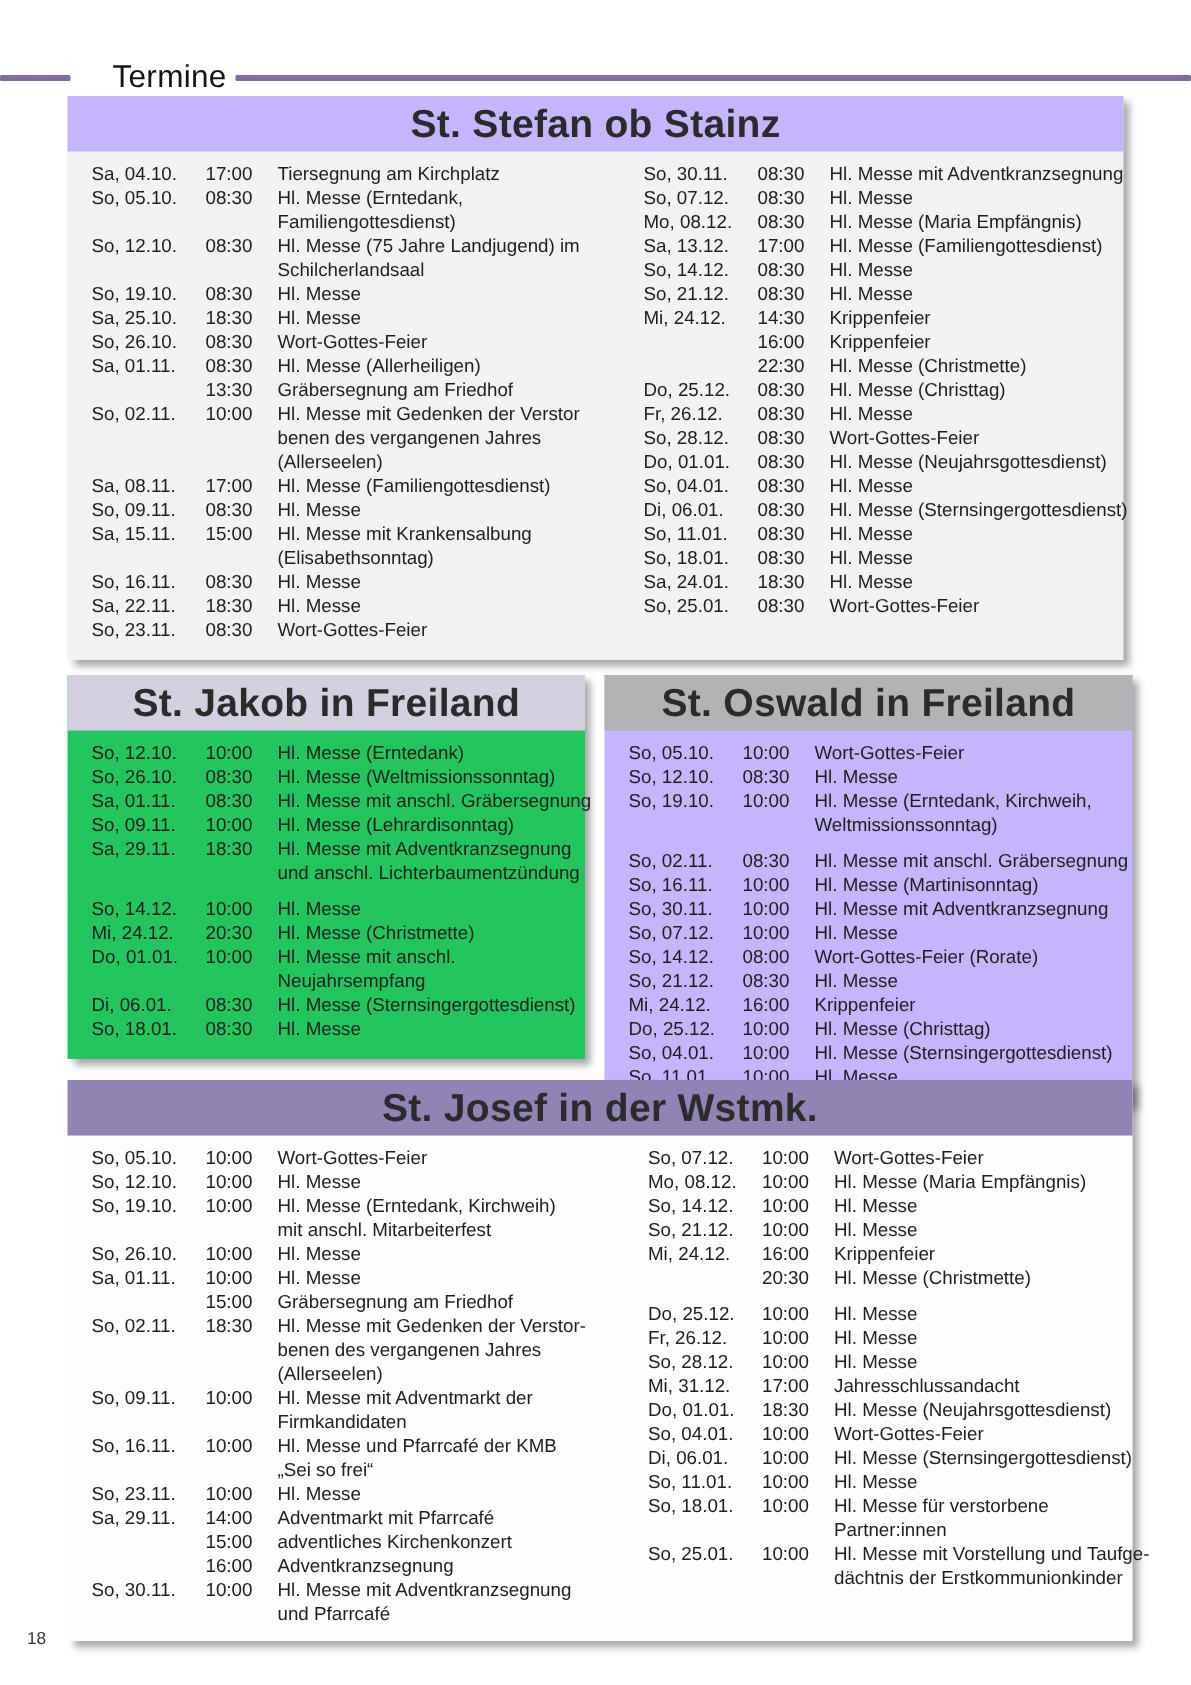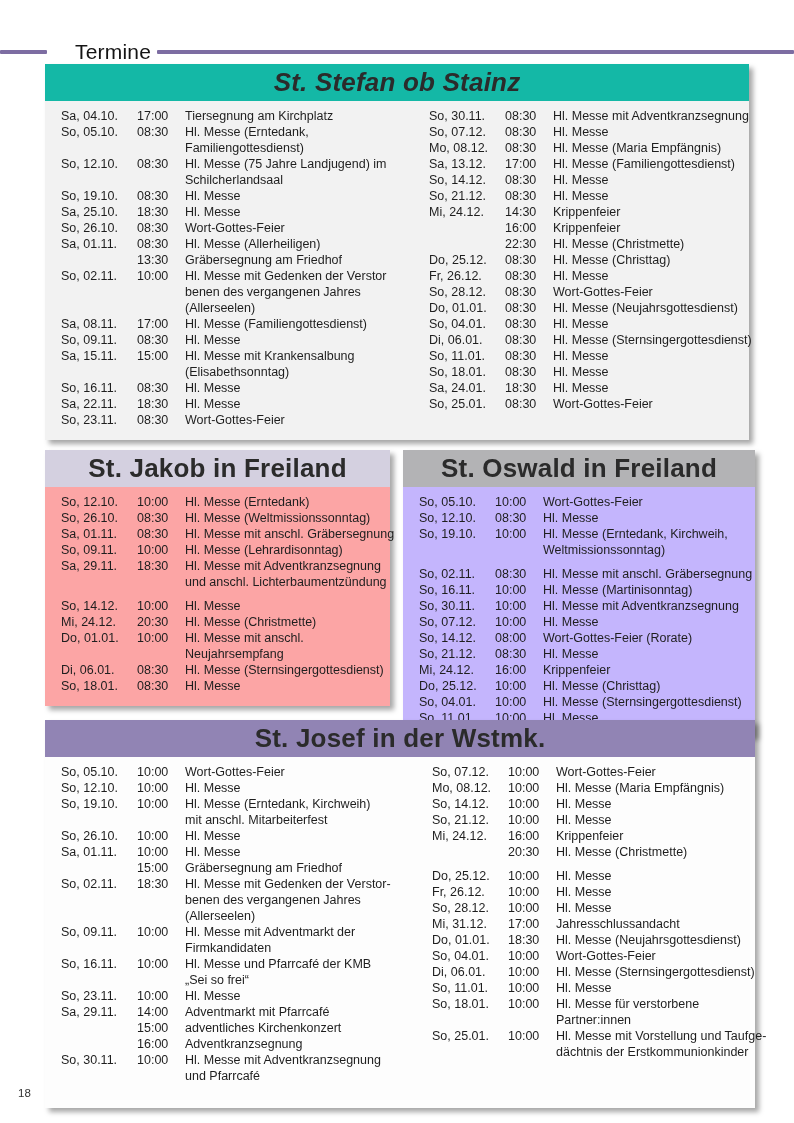--- a/index.html
+++ b/index.html
@@ -29,35 +29,35 @@
   .entry{display:flex;line-height:16px;font-size:12.5px;}
   .entry.gap{margin-top:8px;}
   .date{width:76px;flex:none;}
   .time{width:48px;flex:none;}
   .desc{flex:1;min-width:0;}
   .desc div{white-space:nowrap;}
   
   .sec-0{top:64px;left:45px;width:704px;padding-bottom:2px;}
   .sec-1{top:450px;left:45px;width:345px;min-height:256px;box-sizing:border-box;}
   .sec-2{top:450px;left:403px;width:352px;min-height:262px;box-sizing:border-box;}
-  .sec-3{top:720px;left:45px;width:710px;padding-bottom:14px;}
+  .sec-3{top:720px;left:45px;width:710px;padding-bottom:0;}
   
   .page-number{position:absolute;left:18px;top:1087px;font-size:11.5px;color:#333;}
 </style>
 </head>
 <body>
 
 <div class="top-bar">
   <div class="rule rule-left" style="background: rgb(125, 109, 162);"></div>
   <span class="termine-label">Termine</span>
   <div class="rule rule-right" style="background: rgb(125, 109, 162);"></div>
 </div>
 
 <section class="section sec-0" style="background: rgb(242, 242, 242);">
-  <div class="sec-header" style="background: #14b8a6; font-style: italic;">St. Stefan ob Stainz</div>
+  <div class="sec-header" style="background: #c4b5fd;">St. Stefan ob Stainz</div>
   <div class="sec-body">
     <div class="col">
         <div class="entry">
           <span class="date">Sa, 04.10.</span>
           <span class="time">17:00</span>
           <span class="desc">
             <div>Tiersegnung am Kirchplatz</div>
           </span>
         </div>
         <div class="entry">
@@ -295,21 +295,21 @@
           <span class="date">So, 25.01.</span>
           <span class="time">08:30</span>
           <span class="desc">
             <div>Wort-Gottes-Feier</div>
           </span>
         </div>
       </div>
   </div>
 </section>
 
-<section class="section sec-1" style="background: #fca5a5;">
+<section class="section sec-1" style="background: #22c55e;">
   <div class="sec-header" style="background: rgb(212, 208, 224);">St. Jakob in Freiland</div>
   <div class="sec-body">
     <div class="col">
         <div class="entry">
           <span class="date">So, 12.10.</span>
           <span class="time">10:00</span>
           <span class="desc">
             <div>Hl. Messe (Erntedank)</div>
           </span>
         </div>

